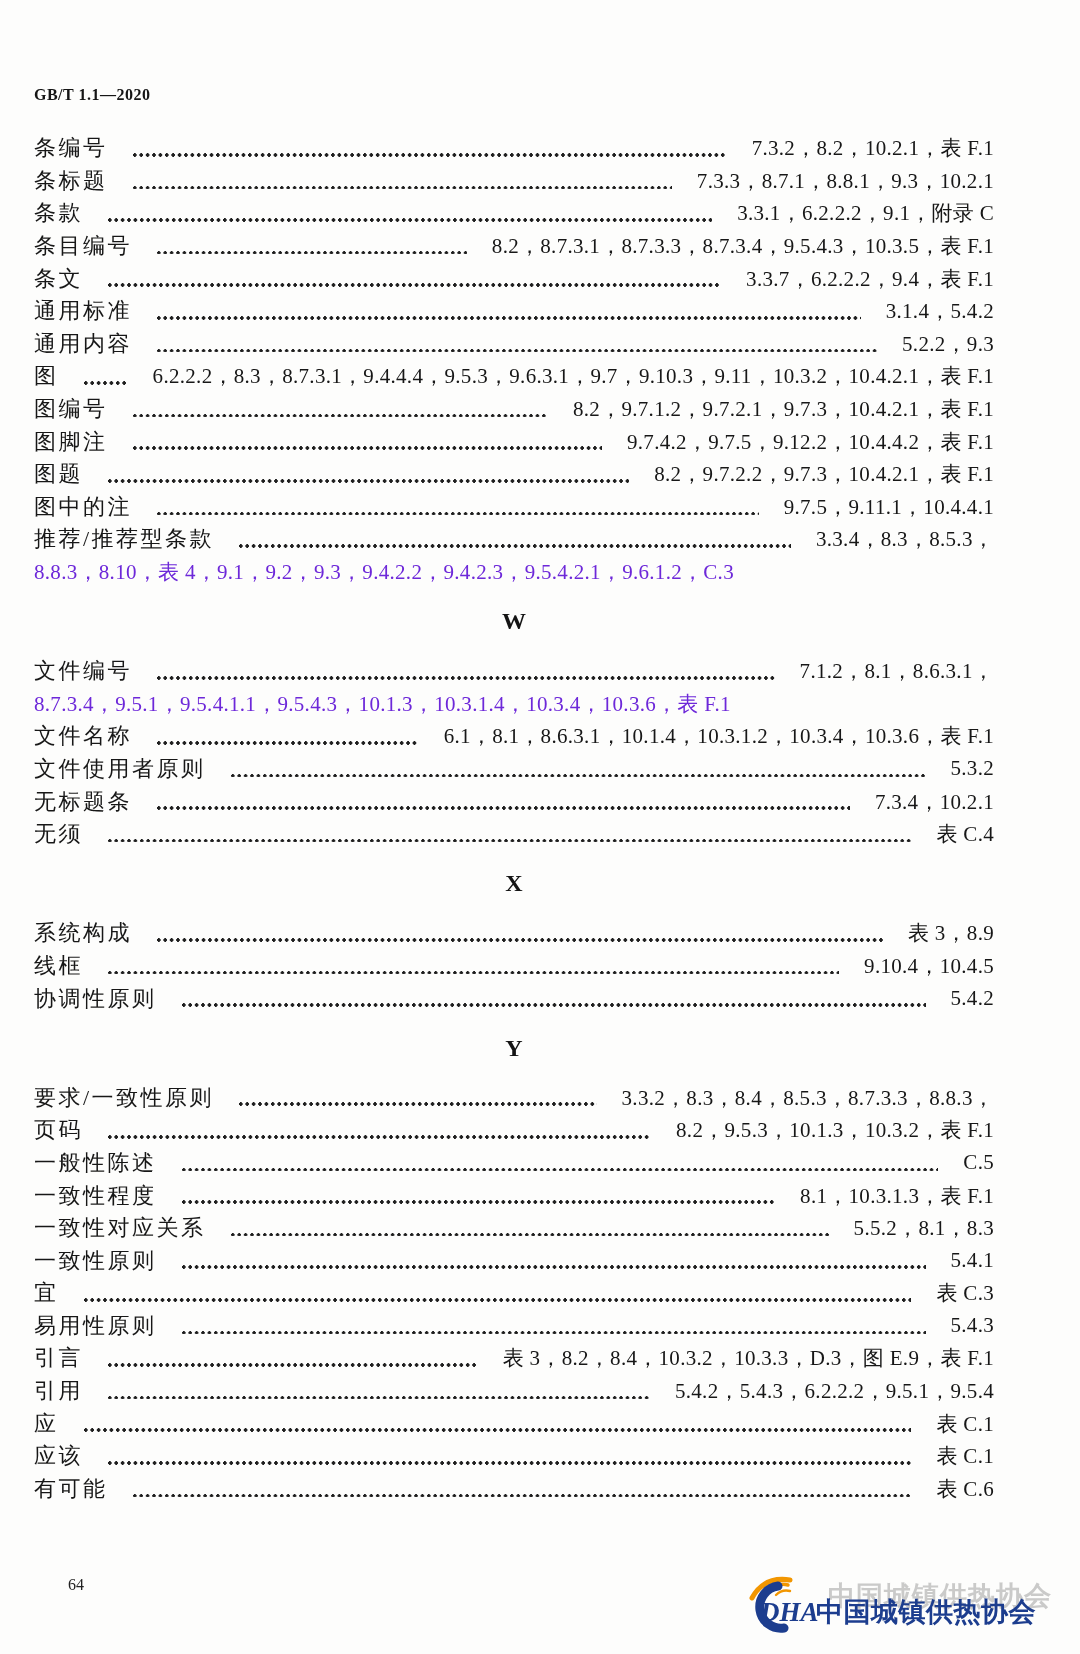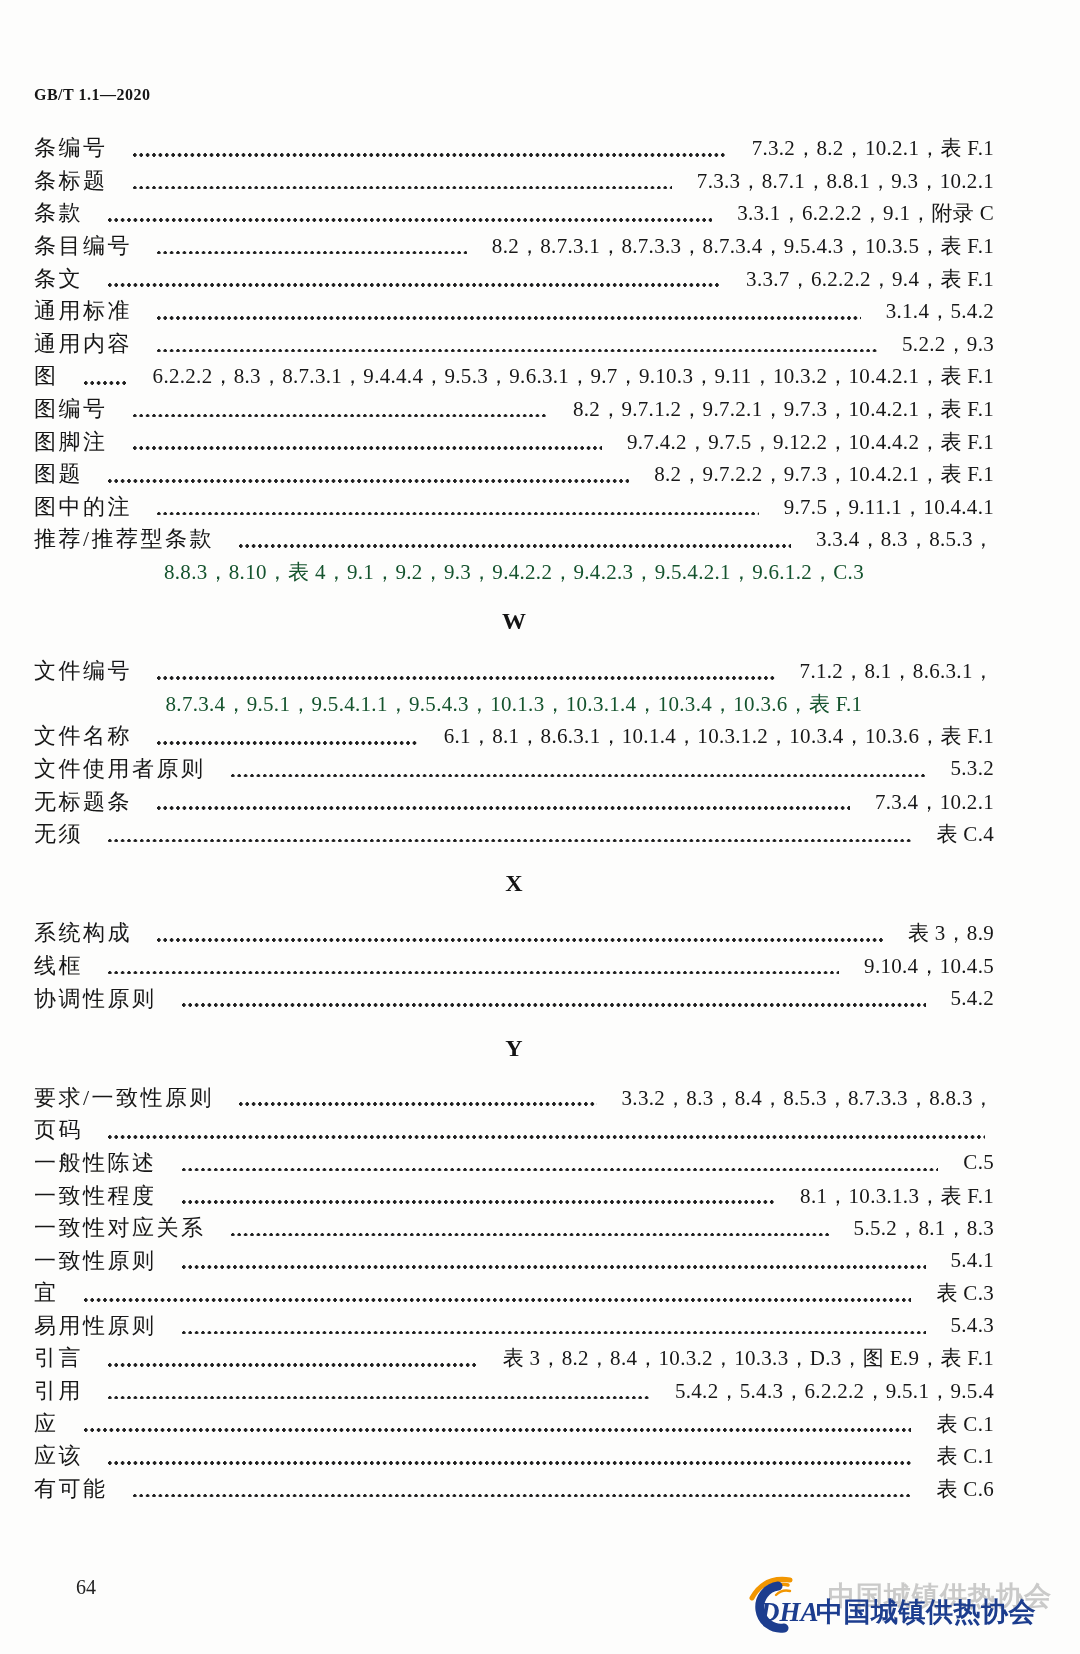--- a/index.html
+++ b/index.html
@@ -59,42 +59,42 @@
   .refs {
     flex: 0 0 auto;
     font-size: 21px;
     letter-spacing: 0.3px;
     color: #171717;
   }
 
   .entry-cont {
     height: 32.6px;
     font-size: 21px;
-    text-align: center;
+    text-align: left;
     letter-spacing: 0.3px;
     line-height: 32.6px;
     white-space: nowrap;
-    color: #14532d;
+    color: #6d28d9;
   }
 
   .section-letter {
     text-align: center;
     font-weight: bold;
     font-size: 24px;
     height: 32.6px;
     line-height: 32.6px;
     margin: 17px 0 17px;
     color: #141414;
   }
 
   .page-number {
     position: absolute;
-    left: 76px;
+    left: 68px;
     top: 1576px;
-    font-size: 20px;
+    font-size: 16px;
     color: #222;
   }
 
   .logo {
     position: absolute;
     right: 26px;
     top: 1572px;
     width: 316px;
     height: 66px;
   }
@@ -249,20 +249,21 @@
       </div>
       <div class="section-letter">Y</div>
       <div class="entry-row">
         <span class="term">要求/一致性原则</span>
         <span class="leader"></span>
         <span class="refs">3.3.2，8.3，8.4，8.5.3，8.7.3.3，8.8.3，</span>
       </div>
       <div class="entry-row">
         <span class="term">页码</span>
         <span class="leader"></span>
+        <span class="refs">8.2，9.5.3，10.1.3，10.3.2，表 F.1</span>
       </div>
       <div class="entry-row">
         <span class="term">一般性陈述</span>
         <span class="leader"></span>
         <span class="refs">C.5</span>
       </div>
       <div class="entry-row">
         <span class="term">一致性程度</span>
         <span class="leader"></span>
         <span class="refs">8.1，10.3.1.3，表 F.1</span>

